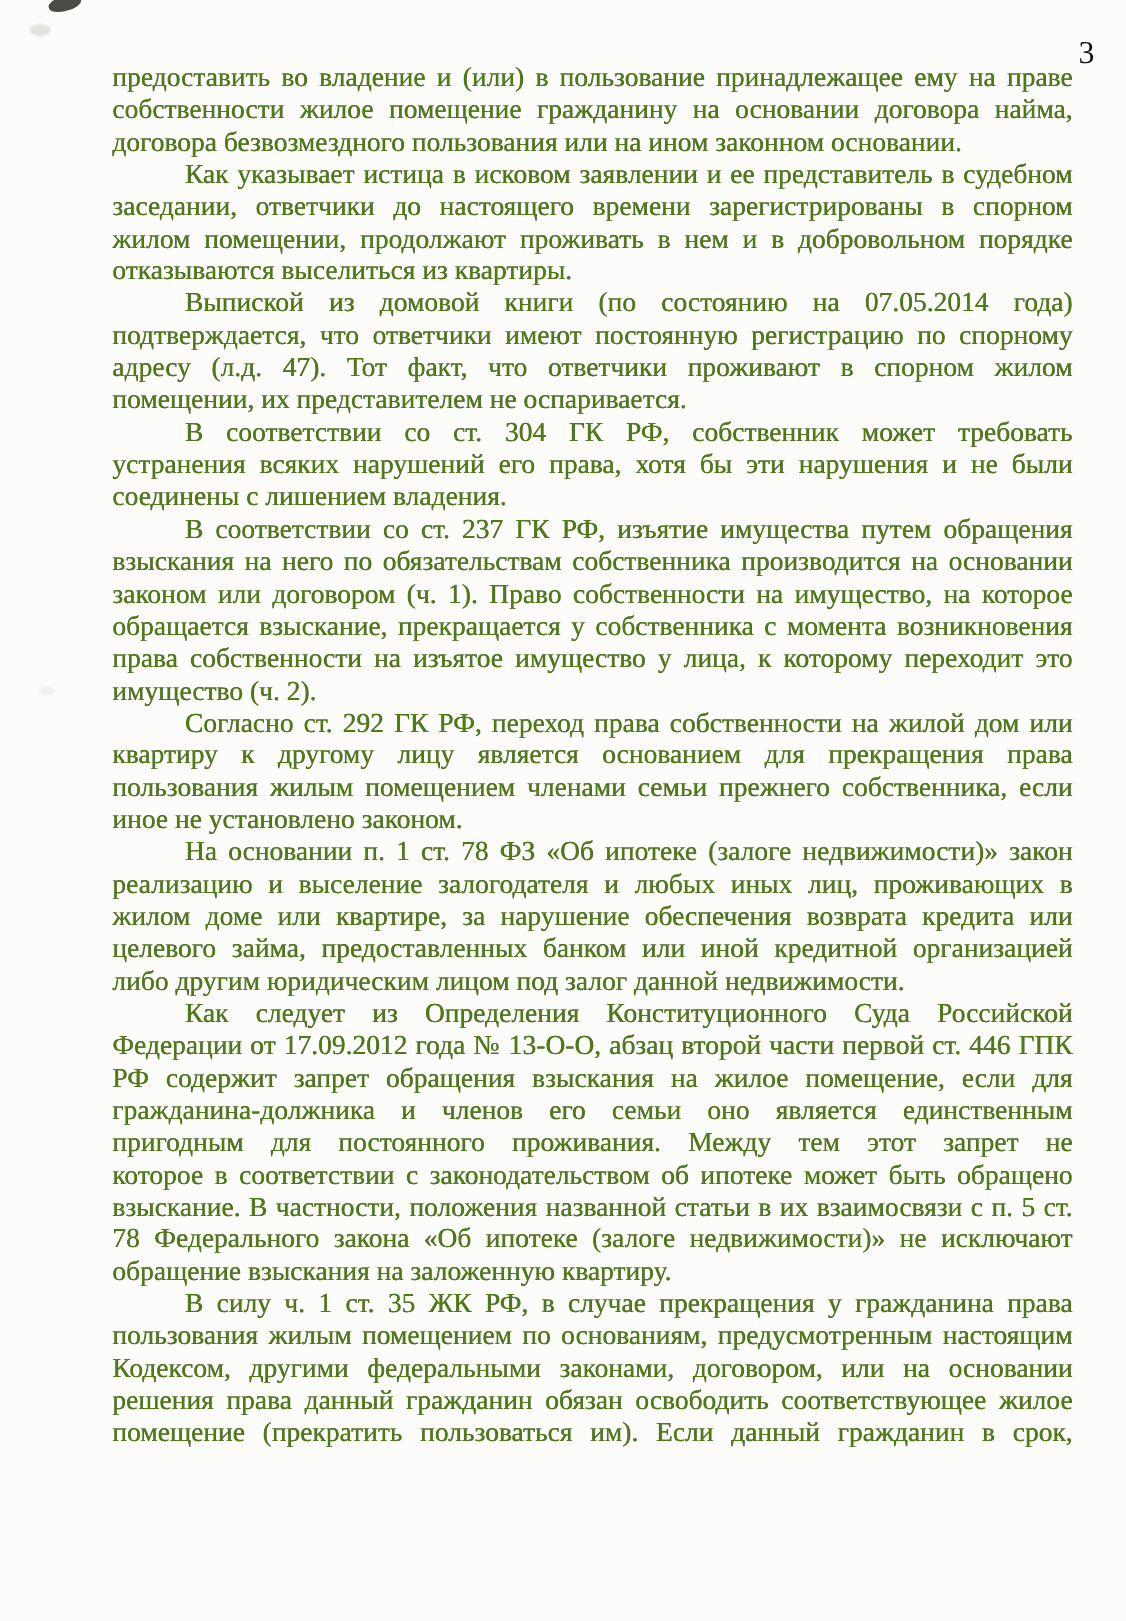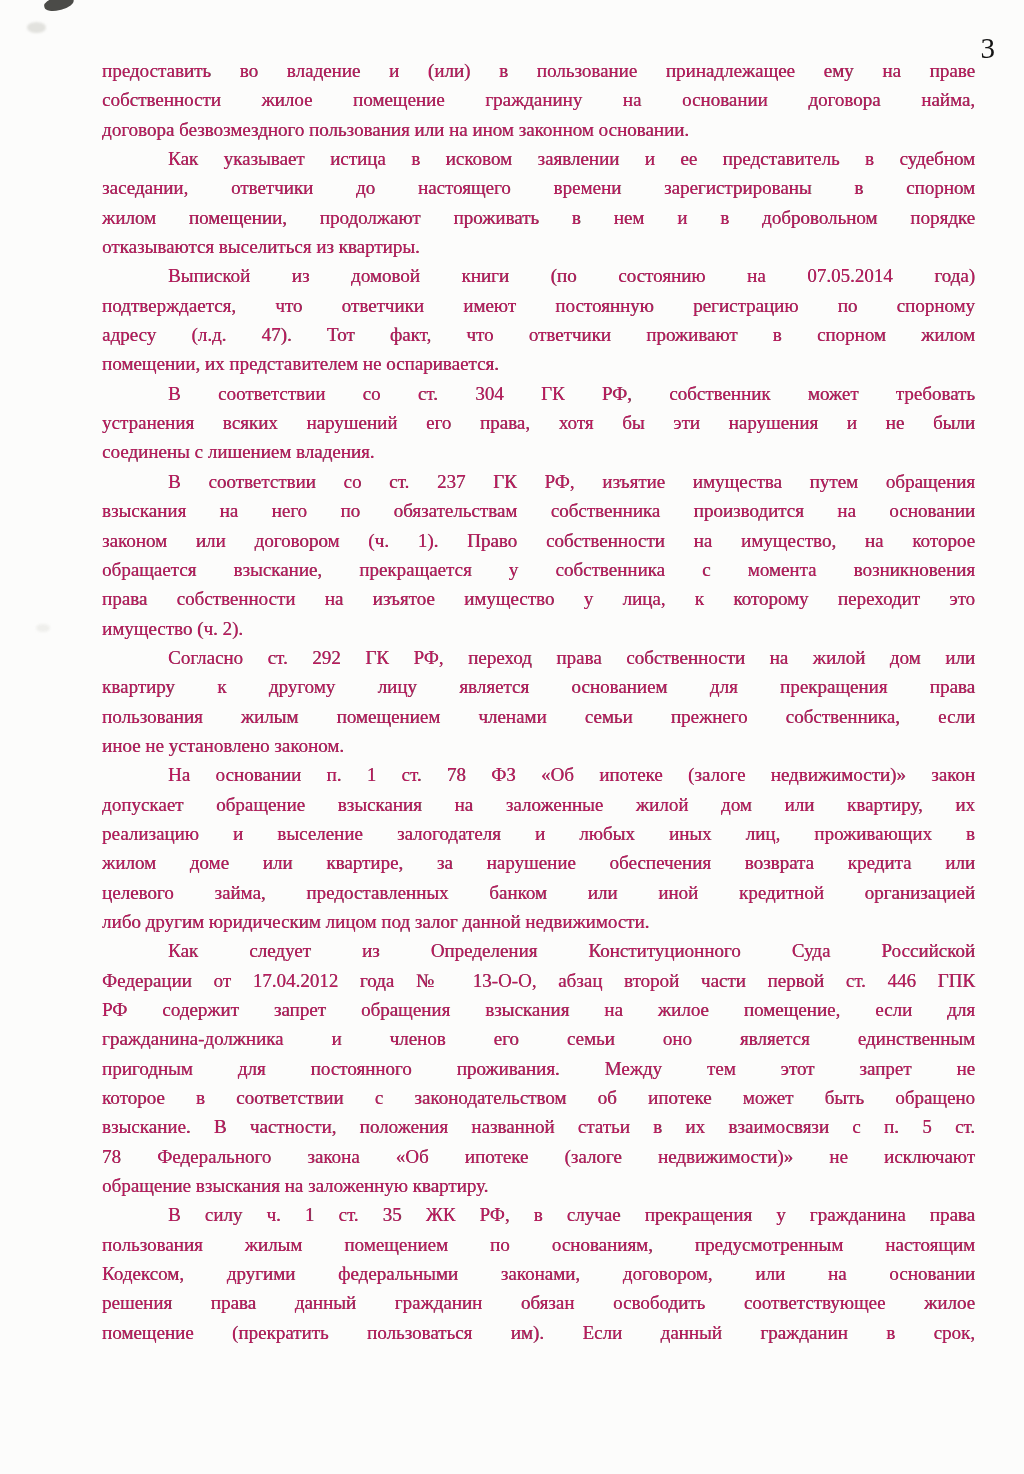--- a/index.html
+++ b/index.html
@@ -27,26 +27,26 @@
   .document-body {
     position: absolute;
     left: 102px;
     right: 49px;
     top: 56px;
   }
   .paragraph {
     margin: 0;
   }
   .line {
-    font-size: 19px;
+    font-size: 25px;
     line-height: 29.35px;
     text-align: justify;
     text-align-last: justify;
     white-space: nowrap;
-    color: #be185d;
+    color: #4d7c0f;
     text-shadow: 0.35px 0 0 rgba(22,22,22,0.7);
   }
   .line.first-indent {
     padding-left: 66px;
   }
   .line.short-last {
     text-align-last: left;
   }
   .artifact {
     position: absolute;
@@ -124,29 +124,28 @@
         <div class="line short-last">имущество (ч. 2).</div>
       </div>
       <div class="paragraph">
         <div class="line first-indent">Согласно ст. 292 ГК РФ, переход права собственности на жилой дом или</div>
         <div class="line">квартиру к другому лицу является основанием для прекращения права</div>
         <div class="line">пользования жилым помещением членами семьи прежнего собственника, если</div>
         <div class="line short-last">иное не установлено законом.</div>
       </div>
       <div class="paragraph">
         <div class="line first-indent">На основании п. 1 ст. 78 ФЗ «Об ипотеке (залоге недвижимости)» закон</div>
-        <div class="line">допускает обращение взыскания на заложенные жилой дом или квартиру, их</div>
         <div class="line">реализацию и выселение залогодателя и любых иных лиц, проживающих в</div>
         <div class="line">жилом доме или квартире, за нарушение обеспечения возврата кредита или</div>
         <div class="line">целевого займа, предоставленных банком или иной кредитной организацией</div>
         <div class="line short-last">либо другим юридическим лицом под залог данной недвижимости.</div>
       </div>
       <div class="paragraph">
         <div class="line first-indent">Как следует из Определения Конституционного Суда Российской</div>
-        <div class="line">Федерации от 17.04.2012 года № 13-О-О, абзац второй части первой ст. 446 ГПК</div>
+        <div class="line">Федерации от 17.09.2012 года № 13-О-О, абзац второй части первой ст. 446 ГПК</div>
         <div class="line">РФ содержит запрет обращения взыскания на жилое помещение, если для</div>
         <div class="line">гражданина-должника и членов его семьи оно является единственным</div>
         <div class="line">пригодным для постоянного проживания. Между тем этот запрет не</div>
         <div class="line">которое в соответствии с законодательством об ипотеке может быть обращено</div>
         <div class="line">взыскание. В частности, положения названной статьи в их взаимосвязи с п. 5 ст.</div>
         <div class="line">78 Федерального закона «Об ипотеке (залоге недвижимости)» не исключают</div>
         <div class="line short-last">обращение взыскания на заложенную квартиру.</div>
       </div>
       <div class="paragraph">
         <div class="line first-indent">В силу ч. 1 ст. 35 ЖК РФ, в случае прекращения у гражданина права</div>

